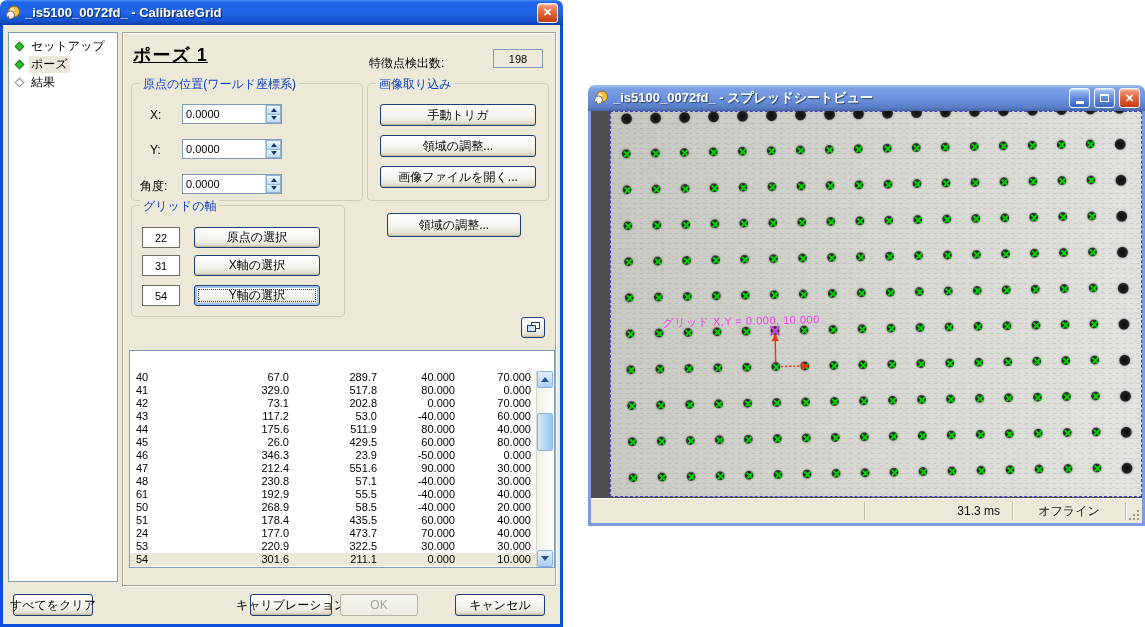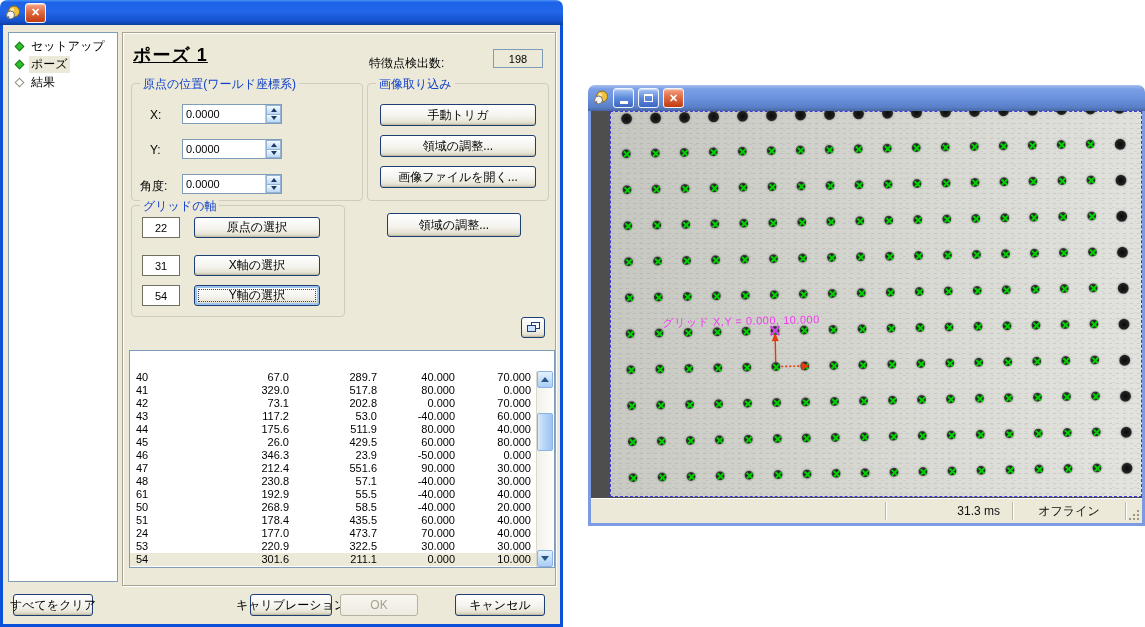--- a/index.html
+++ b/index.html
@@ -60,21 +60,21 @@
           font-size:12px;color:#000;display:flex;align-items:center;justify-content:center;
           box-shadow:inset 0 -1px 1px rgba(160,150,120,.35);white-space:nowrap;}
   .acq1{position:absolute;left:12px;top:20px;width:156px;height:22px;}
   .acq2{position:absolute;left:12px;top:51px;width:156px;height:22px;}
   .acq3{position:absolute;left:12px;top:82px;width:156px;height:22px;}
 
   .g-axis{left:8px;top:172px;width:212px;height:110px;}
   .axval{position:absolute;left:10px;width:38px;height:21px;border:1px solid #6f6f64;background:#fff;
          font-size:11px;display:flex;align-items:center;justify-content:center;box-sizing:border-box;}
   .axbtn{position:absolute;left:62px;width:126px;height:21px;}
-  .ax1{top:11px;} .ax2{top:49px;} .ax3{top:79px;}
+  .ax1{top:21px;} .ax2{top:49px;} .ax3{top:79px;}
   .xp-btn.focused{box-shadow:inset 0 0 0 2px #9ec5ef;}
   .xp-btn.focused::after{content:'';position:absolute;inset:3px;border:1px dotted #444;}
 
   .adjust{position:absolute;left:264px;top:180px;width:134px;height:24px;}
   .mini-btn{position:absolute;left:398px;top:284px;width:24px;height:21px;}
 
   
   .gtable{position:absolute;left:6px;top:317px;width:426px;height:218px;border:1px solid #7f9db9;
           background:#fff;box-sizing:border-box;overflow:hidden;}
   .thead{display:flex;height:20px;background:linear-gradient(180deg,#fff,#f2f1e8 70%,#e4e1d3);
@@ -127,21 +127,21 @@
   .dot.plain{width:11px;height:11px;
        background:radial-gradient(circle,#0a0a0a 0%,#222 60%,#777 90%,rgba(120,120,120,0) 100%);}
   .dot.plain::before,.dot.plain::after{display:none;}
   .annot{position:absolute;left:52px;top:200px;font-size:11px;color:#ef3bef;white-space:nowrap;letter-spacing:.5px;}
   .overlay{position:absolute;left:0;top:0;}
 
   .sbar{position:absolute;left:0;right:0;bottom:0;height:24px;background:#ece9d8;border-top:1px solid #fff;
         display:flex;align-items:stretch;font-size:12px;color:#111;}
   .sp1{flex:1;}
   .ssep{width:1px;background:#bdb9a4;margin:3px 0;box-shadow:1px 0 0 #fff;}
-  .sp2{width:126px;display:flex;align-items:center;justify-content:flex-end;padding-right:12px;box-sizing:border-box;}
+  .sp2{width:147px;display:flex;align-items:center;justify-content:flex-end;padding-right:12px;box-sizing:border-box;}
   .sp3{width:112px;display:flex;align-items:center;justify-content:center;}
   .grip{width:16px;position:relative;}
   .grip::before{content:'';position:absolute;right:3px;bottom:3px;width:2px;height:2px;background:#9b9780;
         box-shadow:0 -4px 0 #9b9780,0 -8px 0 #9b9780,-4px 0 0 #9b9780,-8px 0 0 #9b9780,-4px -4px 0 #9b9780;}
 
   .minglyph{width:8px;height:3px;background:#fff;margin-top:9px;}
   .maxglyph{width:9px;height:8px;border:1px solid #fff;border-top:2px solid #fff;box-sizing:border-box;}
 </style>
 </head>
 <body>
@@ -149,20 +149,21 @@
 <div id="stage">
 
   <div class="win dlg">
     <div class="tbar">
       <svg width="16" height="16" viewBox="0 0 16 16">
         <circle cx="9" cy="6.5" r="5.5" fill="#f2c23e" stroke="#8a6a14"></circle>
         <circle cx="7.2" cy="5" r="2" fill="#fbe9a8" stroke="none"></circle>
         <circle cx="5.5" cy="10" r="4" fill="#ffffff" fill-opacity="0.9" stroke="#6b6b6b"></circle>
         <line x1="2.5" y1="13" x2="4" y2="11.5" stroke="#6b6b6b" stroke-width="1.6"></line>
       </svg>
+      <span class="title">_is5100_0072fd_ - CalibrateGrid</span>
       <span class="tbtn red">✕</span>
     </div>
     <div class="body">
 
       <div class="lb">
         <div class="lb-item">
           <span class="diamond filled"></span>
           <span class="lb-label">セットアップ</span>
         </div>
         <div class="lb-item sel">
@@ -374,20 +375,21 @@
   </div>
 
   <div class="win viewwin">
     <div class="tbar">
       <svg width="16" height="16" viewBox="0 0 16 16">
         <circle cx="9" cy="6.5" r="5.5" fill="#f2c23e" stroke="#8a6a14"></circle>
         <circle cx="7.2" cy="5" r="2" fill="#fbe9a8" stroke="none"></circle>
         <circle cx="5.5" cy="10" r="4" fill="#ffffff" fill-opacity="0.9" stroke="#6b6b6b"></circle>
         <line x1="2.5" y1="13" x2="4" y2="11.5" stroke="#6b6b6b" stroke-width="1.6"></line>
       </svg>
+      <span class="title">_is5100_0072fd_ - スプレッドシートビュー</span>
       <span class="tbtn blue">
           <span class="minglyph"></span>
         </span>
       <span class="tbtn blue">
           <span class="maxglyph"></span>
         </span>
       <span class="tbtn red">✕</span>
     </div>
     <div class="body">
       <div class="imgarea">

